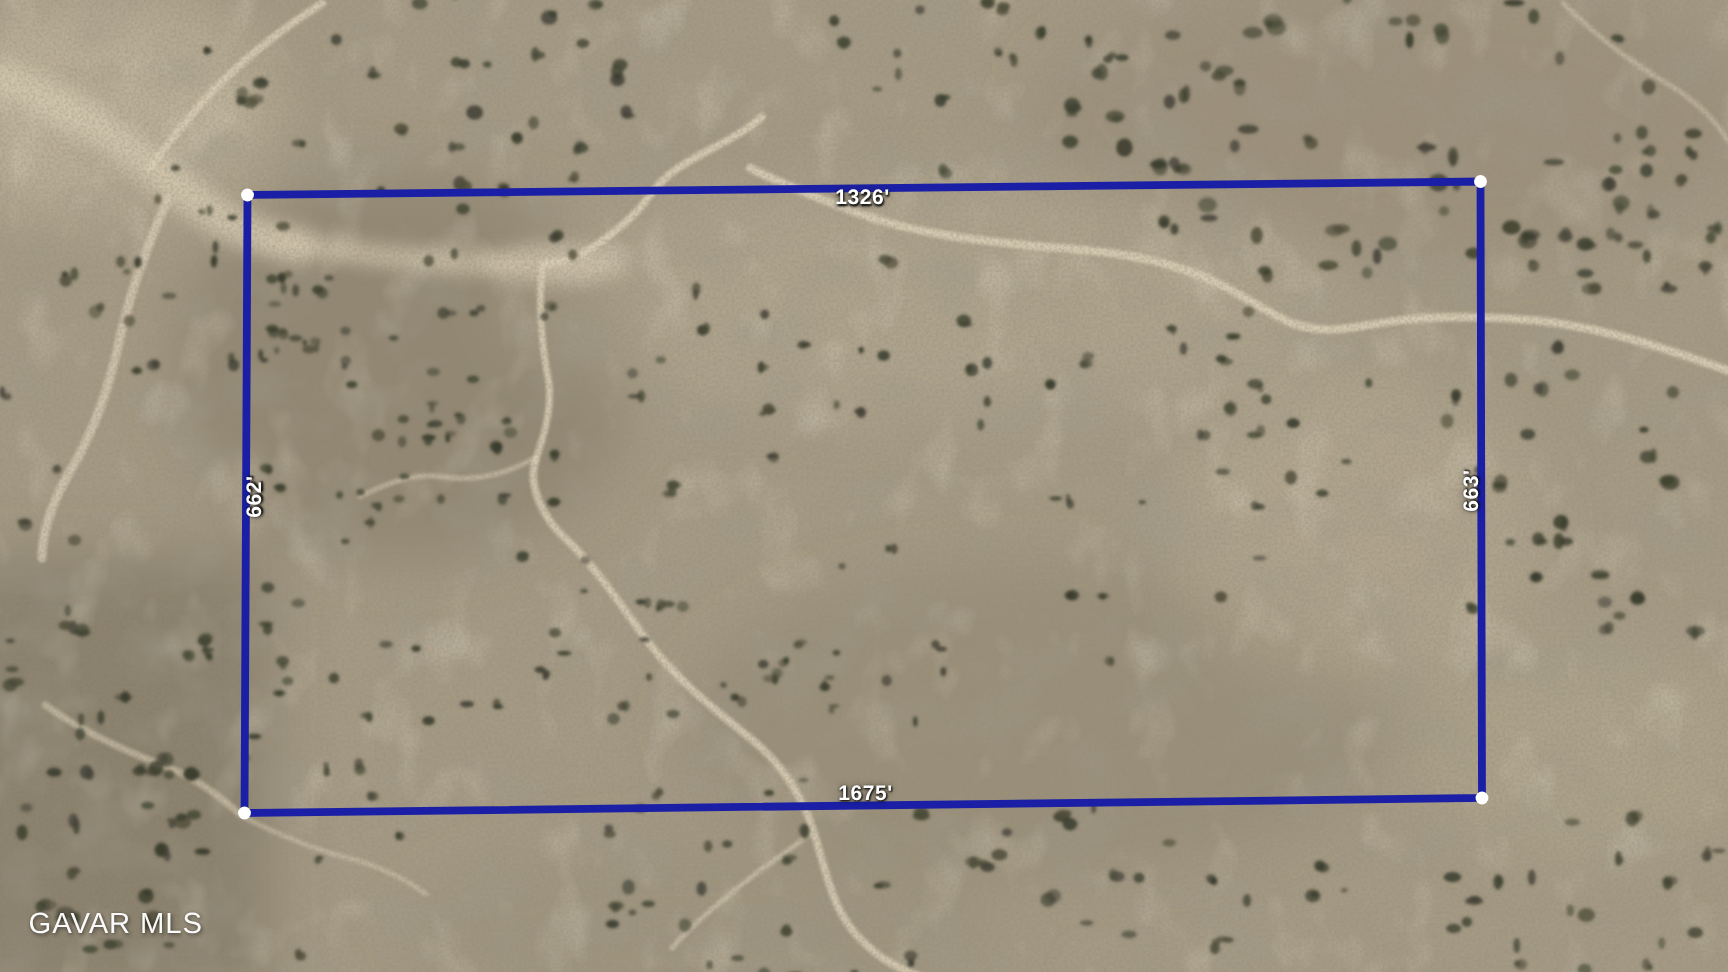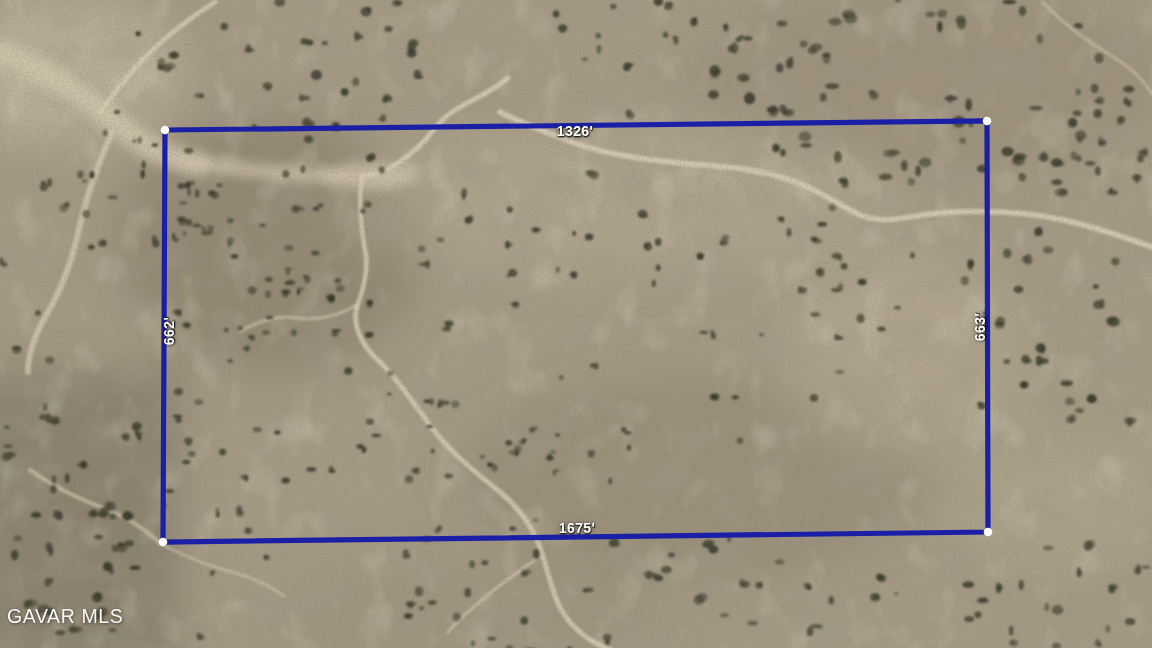--- a/index.html
+++ b/index.html
@@ -6,21 +6,21 @@
   #stage{position:relative;width:1152px;height:648px;overflow:hidden;background:#a21caf;
          font-family:"Liberation Sans",sans-serif;}
   #terrain,#overlay{position:absolute;left:0;top:0;}
   .dim-label{position:absolute;font-weight:bold;font-size:14px;color:#fff;letter-spacing:.4px;
     white-space:nowrap;
     text-shadow:0 1px 2px rgba(0,0,0,.85),0 0 4px rgba(40,40,40,.55),1px 1px 1px rgba(0,0,0,.6);}
   #dim-top{left:575px;top:131px;transform:translate(-50%,-50%);}
   #dim-bottom{left:577px;top:528px;transform:translate(-50%,-50%);}
   #dim-left{left:169px;top:331px;transform:translate(-50%,-50%) rotate(-90deg);}
   #dim-right{left:980px;top:327px;transform:translate(-50%,-50%) rotate(-90deg);}
-  #watermark{position:absolute;left:7px;top:605px;font-size:19.5px;font-weight:400;
+  #watermark{position:absolute;left:19px;top:605px;font-size:19.5px;font-weight:400;
     color:rgba(255,255,255,.97);letter-spacing:.6px;
     text-shadow:1px 1px 3px rgba(0,0,0,.45),0 0 2px rgba(0,0,0,.25);text-align:right;}
 </style>
 </head>
 <body>
 
 <div id="stage">
 
   <svg id="terrain" width="1152" height="648" viewBox="0 0 1152 648">
     <defs>

